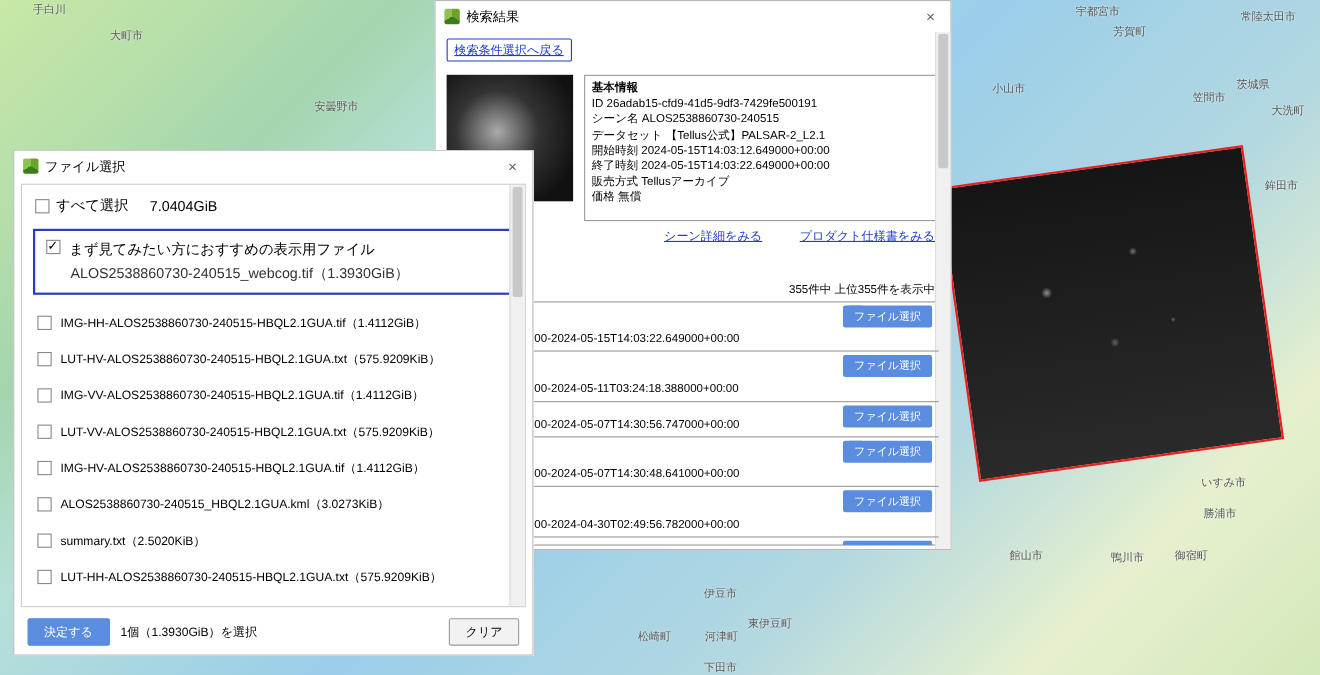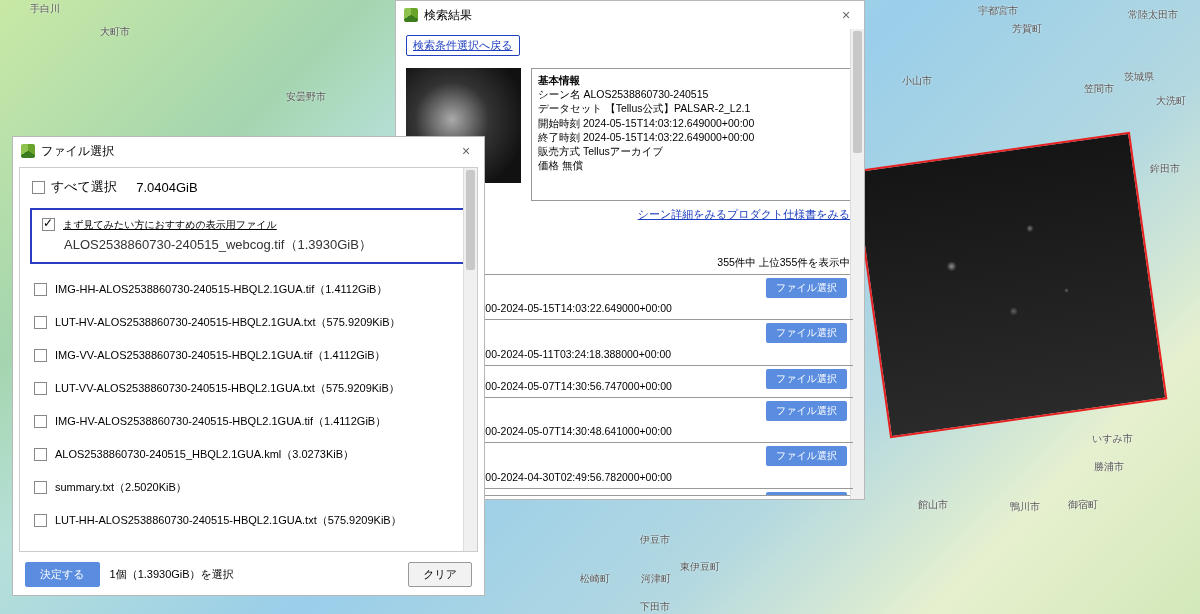--- a/index.html
+++ b/index.html
@@ -31,42 +31,42 @@
     .body { flex: 1; overflow: hidden; position: relative; }
 
     
     #results { left: 395px; top: 0; width: 470px; height: 500px; }
     .back-link { margin: 6px 10px; font-size: 11px; color: #2040c0; text-decoration: underline; cursor: pointer; display: inline-block; border: 1px solid #2040c0; padding: 2px 6px; border-radius: 2px; }
     .detail-row { display: flex; gap: 10px; padding: 0 10px; }
     .thumb { width: 115px; height: 115px; margin-top: 6px; background:
       radial-gradient(circle at 40% 45%, #aaa 0, #333 40%, #111 80%); flex-shrink: 0; }
     .info-box { flex: 1; border: 1px solid #999; padding: 4px 6px; font-size: 10.5px; line-height: 1.35; height: 133px; overflow-y: auto; margin-top: 6px; }
     .info-box .hdr { font-weight: bold; }
-    .links-row { display: flex; justify-content: flex-end; gap: 0; padding: 6px 14px; }
+    .links-row { display: flex; justify-content: flex-end; gap: 34px; padding: 6px 14px; }
     .link { font-size: 11px; color: #2040c0; text-decoration: underline; cursor: pointer; }
     .toolbar { display: flex; gap: 6px; padding: 0 10px 6px; align-items: center; }
     .toolbar .combo { width: 20px; height: 22px; border: 1px solid #999; background: #eee; font-size: 10px; display: flex; align-items: center; justify-content: center; }
     .count-line { text-align: right; font-size: 10.5px; padding: 0 14px 4px; }
     .result-list { border: 1px solid #999; margin: 0 10px; height: 222px; overflow-y: auto; }
     .result-item { padding: 1px 8px 4px; font-size: 10.5px; line-height: 1.25; position: relative; }
     .result-item + .result-item { border-top: 1px solid #999; }
     .fsel-btn { position: absolute; right: 6px; top: 3px; background: #5a8de0; color: #fff; border: none; font-size: 10px; padding: 3px 10px; border-radius: 2px; cursor: pointer; }
     .badge { position: absolute; right: 68px; top: 3px; background: #fff; border: 1px solid #999; font-size: 9px; padding: 0 4px; border-radius: 2px; }
     .bottom-row { display: flex; justify-content: space-between; align-items: center; padding: 6px 12px; }
     .save-cond { border: 1px solid #888; padding: 3px 8px; border-radius: 2px; font-size: 11px; display: flex; gap: 4px; align-items: center; cursor: pointer; }
     .save-cond .flag { width: 10px; height: 12px; border: 1px solid #555; border-right: none; border-radius: 1px 0 0 1px; }
 
     
     #filesel { left: 12px; top: 136px; width: 473px; height: 460px; }
     #filesel .body { display: flex; flex-direction: column; }
     .listpane { flex: 1; overflow-y: auto; border: 1px solid #ccc; margin: 2px 6px; position: relative; padding-bottom: 12px; }
     .listpane::-webkit-scrollbar { width: 14px; }
     .sel-all { display: flex; align-items: center; gap: 6px; padding: 10px 12px 6px; font-size: 13px; }
     .rec-box { border: 2px solid #2a3cc0; margin: 6px 10px 10px; padding: 8px 10px; }
-    .rec-row { display: flex; gap: 8px; align-items: flex-start; font-size: 10px; text-decoration: underline; }
+    .rec-row { display: flex; gap: 8px; align-items: flex-start; font-size: 13px; }
     .rec-sub { font-size: 13px; color: #333; margin: 4px 0 0 22px; }
     .file-row { display: flex; gap: 8px; align-items: center; padding: 0 14px; margin: 18px 0 0; font-size: 11px; }
     .chk { width: 13px; height: 13px; border: 1px solid #888; background: #fff; flex-shrink: 0; cursor: pointer; position: relative; }
     .chk.checked::after { content: "✓"; position: absolute; top: -3px; left: 0; font-size: 12px; }
     .btn-row { display: flex; align-items: center; gap: 10px; padding: 8px 12px; }
     .btn { font-size: 11px; padding: 4px 14px; border: 1px solid #999; background: #f2f2f2; border-radius: 2px; cursor: pointer; }
     .btn.primary { background: #5a8de0; color: #fff; border-color: #5a8de0; }
     .sel-summary { font-size: 11px; }
     .spacer { flex: 1; }
 
@@ -109,20 +109,21 @@
     <span class="qgis-icon"></span>
     <span class="title">検索結果</span>
     <span class="close-x">×</span>
   </div>
   <div class="body">
     <span class="back-link">検索条件選択へ戻る</span>
     <div class="detail-row">
       <div class="thumb"></div>
       <div class="info-box">
         <div class="hdr">基本情報</div>
+        <div><span>ID</span> <span>26adab15-cfd9-41d5-9df3-7429fe500191</span></div>
         <div><span>シーン名</span> <span>ALOS2538860730-240515</span></div>
         <div><span>データセット</span> <span>【Tellus公式】PALSAR-2_L2.1</span></div>
         <div><span>開始時刻</span> <span>2024-05-15T14:03:12.649000+00:00</span></div>
         <div><span>終了時刻</span> <span>2024-05-15T14:03:22.649000+00:00</span></div>
         <div><span>販売方式</span> <span>Tellusアーカイブ</span></div>
         <div><span>価格</span> <span>無償</span></div>
 
       </div>
     </div>
     <div class="links-row">

